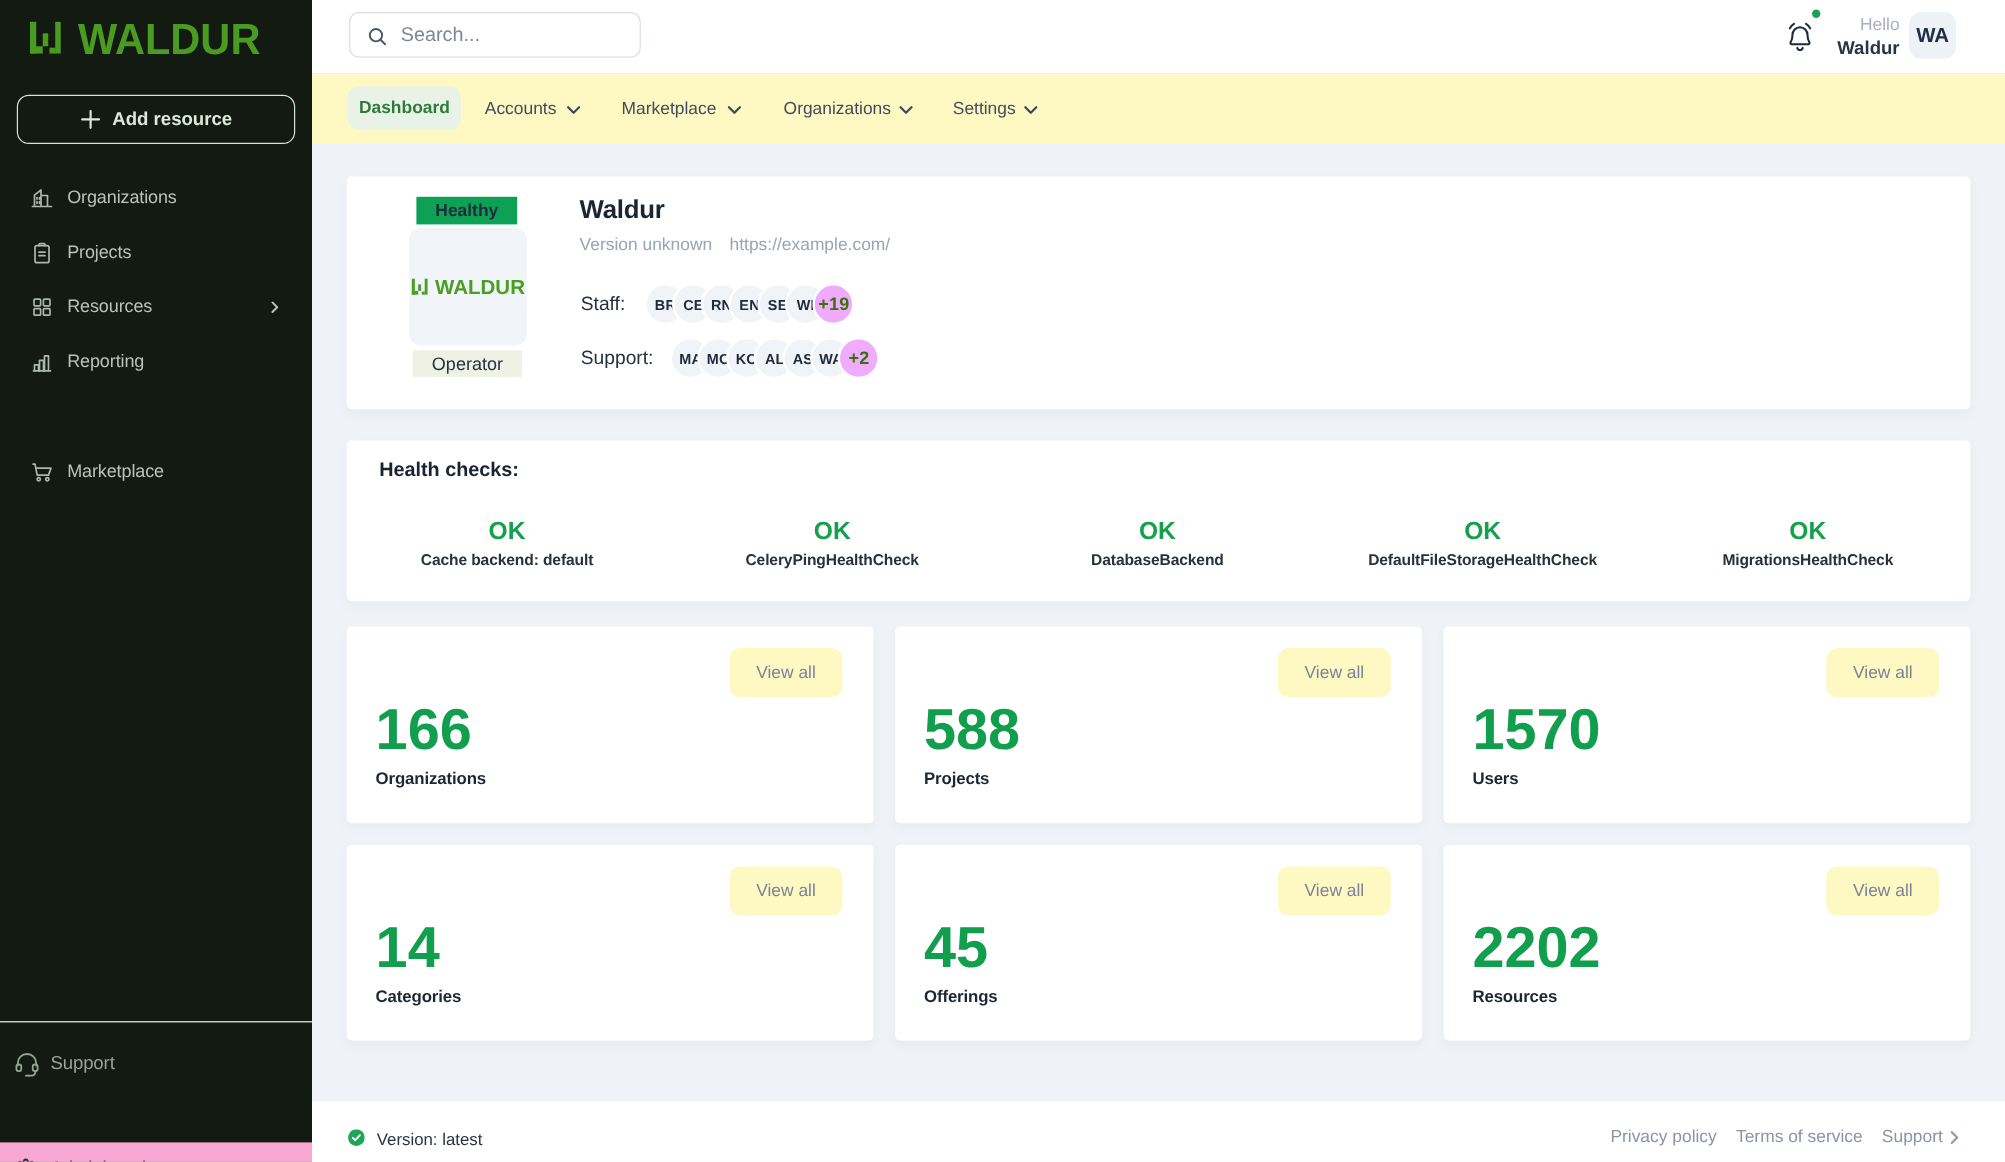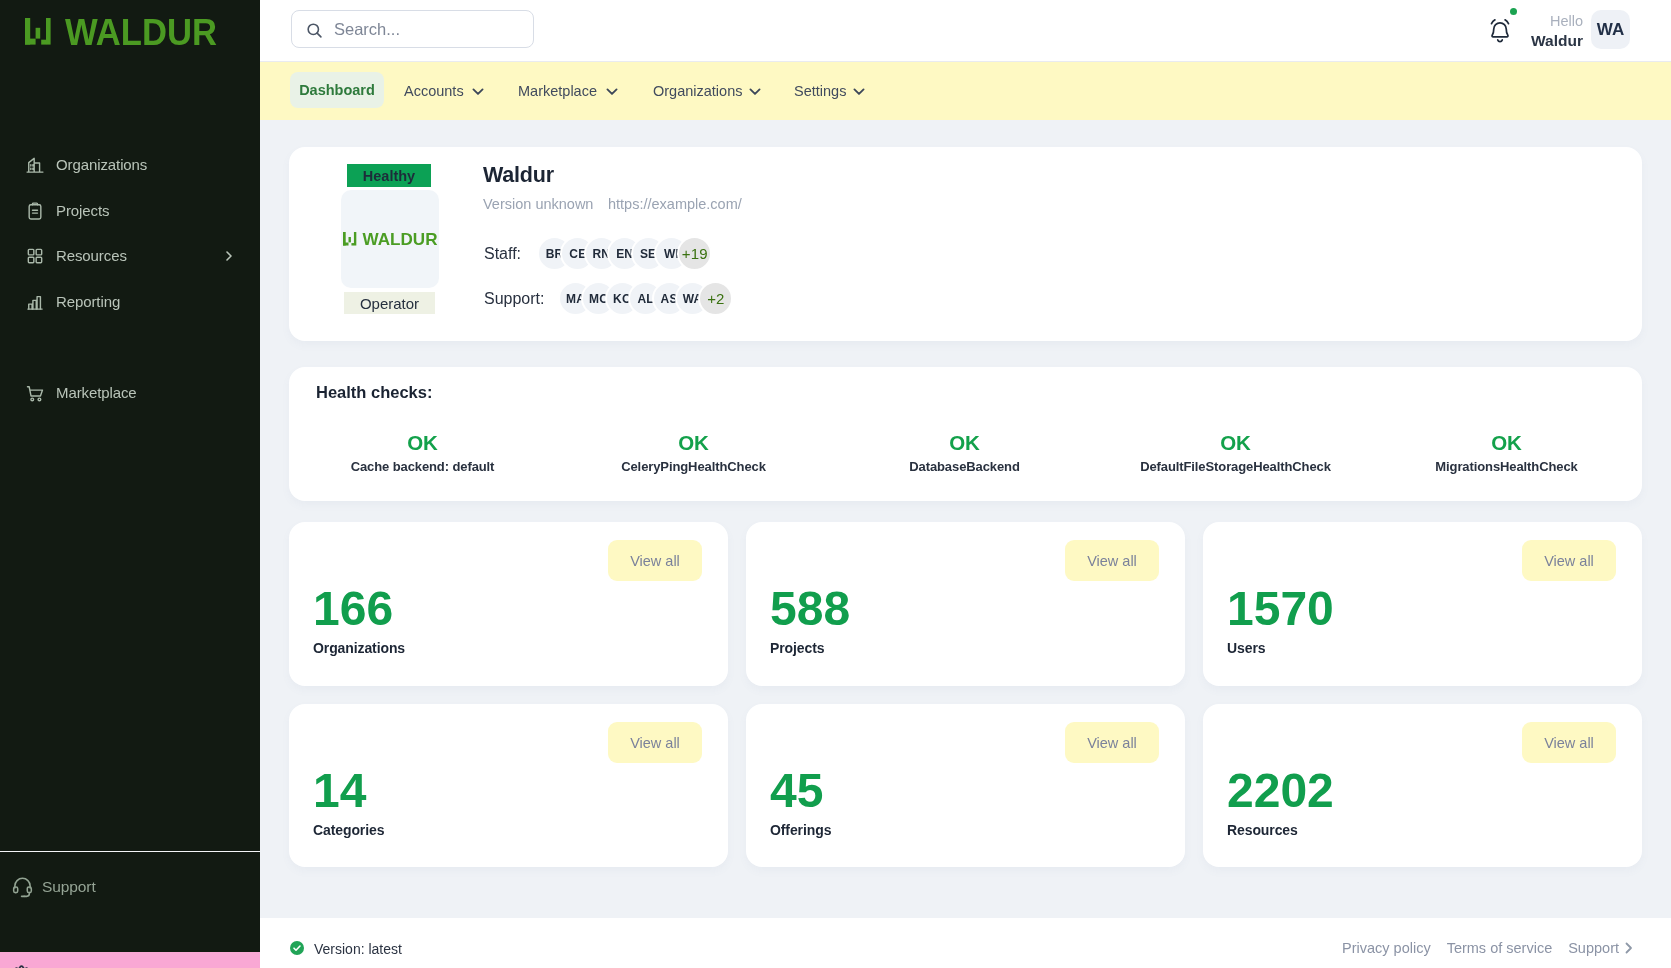--- a/index.html
+++ b/index.html
@@ -20,32 +20,32 @@
   #search .ph { position:absolute; left:42px; top:9px; font-size:16.5px; color:#7e8696; }
   #search svg { position:absolute; left:13px; top:10px; }
 
   
   #tabbar { position:absolute; left:260px; top:62px; width:1411px; height:58px; background:#fef9c3; }
   .tab { position:absolute; top:50%; transform:translateY(-50%); font-size:14.5px; color:#414b5e; font-weight:500; }
   .tchev { position:absolute; top:50%; margin-top:-3px; width:12px; height:8px; }
 
   
   #content { position:absolute; left:260px; top:120px; width:1411px; height:798px; background:#eff2f6; }
-  .card { position:absolute; background:#fff; border-radius:16px; box-shadow:0 4px 8px rgba(90,110,150,.05); }
+  .card { position:absolute; background:#fff; border-radius:4px; box-shadow:0 4px 8px rgba(90,110,150,.05); }
 
   
   .badge-healthy { position:absolute; left:58px; top:17px; width:84px; height:23px; background:#0ca155; color:#1d2c3a; font-size:14.5px; font-weight:600; display:flex; align-items:center; justify-content:center; }
   .logobox { position:absolute; left:52px; top:43px; width:98px; height:98px; background:#f1f5f9; border-radius:10px; display:flex; align-items:center; justify-content:center; }
   .badge-op { position:absolute; left:55px; top:145px; width:91px; height:22px; background:#eef1e4; color:#26303f; font-size:15px; font-weight:500; display:flex; align-items:center; justify-content:center; }
   .pc-title { position:absolute; left:194px; top:16px; font-size:21.5px; font-weight:700; color:#1c2534; letter-spacing:-.2px; }
   .pc-sub { position:absolute; left:194px; top:49px; font-size:14.5px; color:#9aa3b2; }
   .row-label { font-size:16px; color:#28303f; font-weight:500;text-align:center; }
   .avrow { position:absolute; height:35px; }
   .av { position:absolute; top:0; width:35px; height:35px; border-radius:50%; background:#f0f3f7; border:2px solid #fff; display:flex; align-items:center; justify-content:center; font-size:12px; font-weight:600; color:#212b3a; letter-spacing:.2px; }
-  .av.plus { background:#e5e5e5; color:#3a7110; font-size:15px; font-weight:400; }
+  .av.plus { background:#f0abfc; color:#3a7110; font-size:15px; font-weight:700; }
 
   
   .hc-title { position:absolute; left:27px; top:16px; font-size:16.5px; font-weight:700; color:#1a2332; }
   .hc-col { position:absolute; top:64px; width:271px; text-align:center; }
   .hc-ok { font-size:20.5px; font-weight:700; color:#13a14b; }
   .hc-lbl { margin-top:4px; font-size:13px; font-weight:700; color:#29313f; letter-spacing:-.1px; }
 
   
   .stat-num { position:absolute; left:24px; top:59px; font-size:48px; font-weight:700; color:#119e4d; letter-spacing:0; }
   .stat-lbl { position:absolute; left:24px; top:118px; font-size:14px; font-weight:700; color:#1d2635; letter-spacing:-.1px; }
@@ -63,20 +63,26 @@
     <g fill="#4b9a22">
       <rect x="0" y="0" width="5.2" height="26.6"></rect>
       <rect x="0" y="20.6" width="10.6" height="6"></rect>
       <rect x="10.6" y="9.8" width="4.6" height="10.8"></rect>
       <rect x="21" y="0" width="4.6" height="26.6"></rect>
       <rect x="16.2" y="21.7" width="5" height="4.9"></rect>
     </g>
     <text x="40" y="26.6" font-family="Liberation Sans, sans-serif" font-weight="bold" font-size="36.5" fill="#4b9a22" textLength="152" lengthAdjust="spacingAndGlyphs">WALDUR</text>
   </svg>
 
+  <div class="abs" style="left:14px;top:79px;width:232px;height:41px;border:1.5px solid #cfe7cd;border-radius:10px;display:flex;align-items:center;justify-content:center;color:#dcead9;font-size:15.5px;font-weight:600;">
+    <svg width="17" height="17" viewBox="0 0 17 17" style="margin-right:10px">
+        <path d="M8.5 1.5v14M1.5 8.5h14" stroke="#dcead9" stroke-width="1.8" stroke-linecap="round"></path>
+      </svg>
+    Add resource
+  </div>
 
   <div class="navitem" style="top:142px">
     <svg class="ic" viewBox="0 0 24 24" fill="none" stroke="#a9b8a9" stroke-width="1.7" stroke-linecap="round" stroke-linejoin="round">
       <path d="M2.5 20.5h19M4.5 20.5V9.2L11 4v16.5M11 9.5h6.5v11M7 11.5v1.6M9.5 11.5v1.6M7 15.7v1.6M9.5 15.7v1.6"></path>
     </svg>
     <div class="lbl">Organizations</div>
   </div>
   <div class="navitem" style="top:187.5px">
     <svg class="ic" viewBox="0 0 24 24" fill="none" stroke="#a9b8a9" stroke-width="1.7" stroke-linecap="round" stroke-linejoin="round">
       <rect x="5" y="4.5" width="14" height="17" rx="2"></rect>

